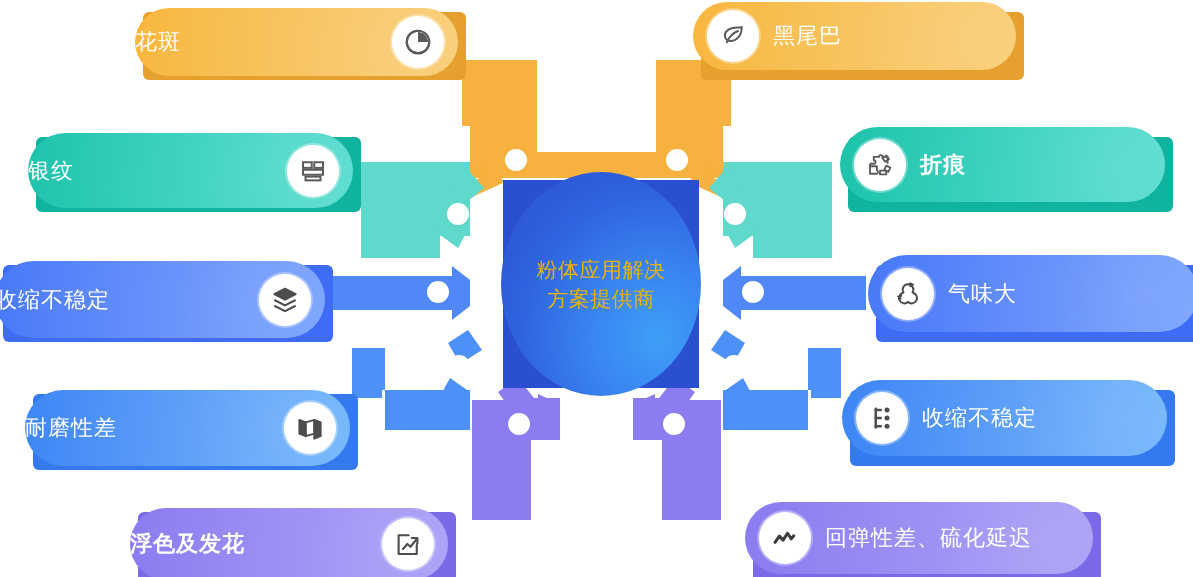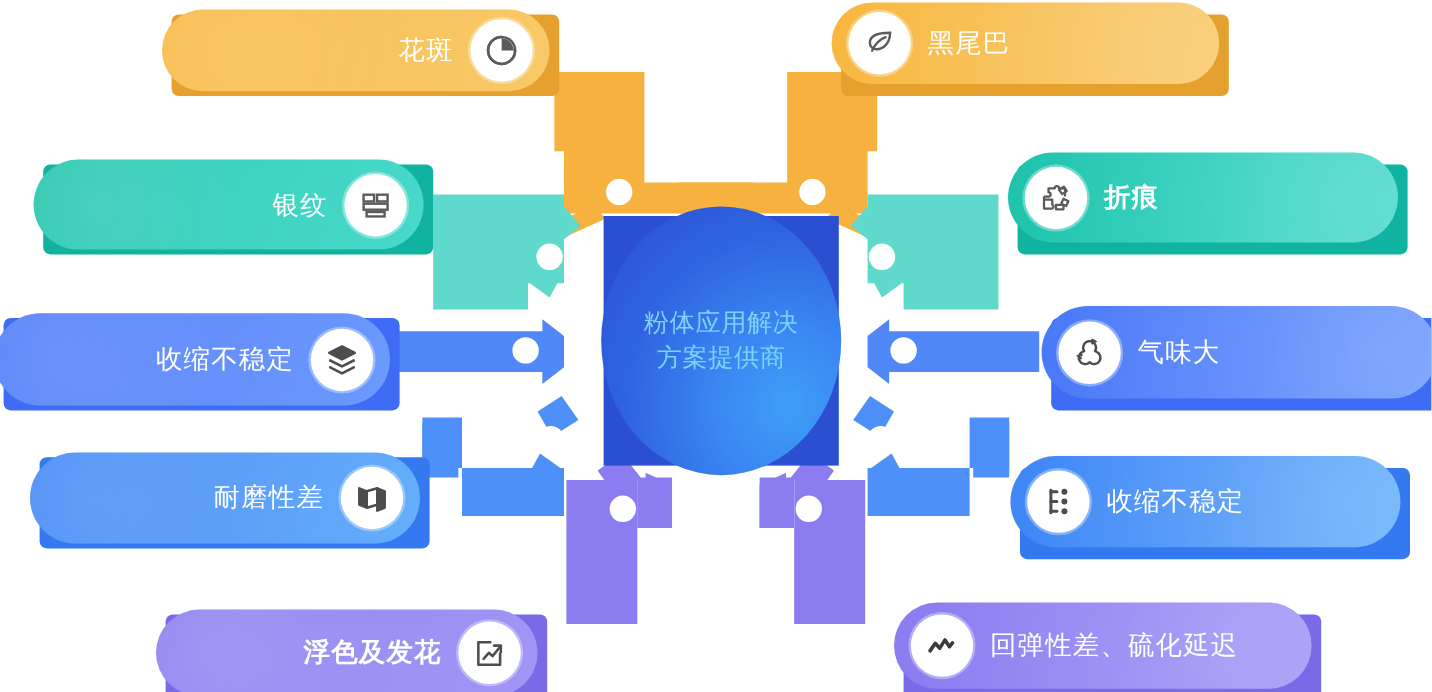--- a/index.html
+++ b/index.html
@@ -40,21 +40,21 @@
       radial-gradient(ellipse at 78% 74%, #3e9ff6 0%, #3a86f2 28%, #2f63e0 62%, #2a4fd0 100%);
   }
   .center-node .ctext{
     position:absolute;
     left:0; top:0;
     width:196px; height:208px;
     display:flex;
     flex-direction:column;
     align-items:center;
     justify-content:center;
-    color:#7dd3fc;
+    color:#eab308;
     font-size:21px;
     line-height:29px;
     letter-spacing:.5px;
     text-align:center;
     white-space:pre;
   }
 
   
   .pill{
     position:absolute;
@@ -83,21 +83,21 @@
     position:absolute;
     top:50%;
     width:160%;
     padding-bottom:160%;
     border-radius:50%;
     transform:translateY(-50%);
     opacity:.30;
     background:radial-gradient(circle at 50% 50%, rgba(255,255,255,.55) 0%, rgba(255,255,255,0) 70%);
     pointer-events:none;
   }
-  .pill.left .body{ justify-content:flex-end; padding-right:14px;margin-top:12px; }
+  .pill.left .body{ justify-content:space-between; padding-right:14px;margin-top:12px; }
   .pill.right .body{ justify-content:flex-start; padding-left:14px; }
   .pill .label{
     color:#ffffff;
     font-size:22px;
     letter-spacing:1px;
     white-space:nowrap;
     position:relative;
     z-index:3;
   }
   .pill.left .label{ margin-right:14px; }
@@ -297,21 +297,21 @@
           <path d="M7.6 11.2a4.3 4.3 0 1 0 4.4 7.2"></path>
           <path d="M16.4 11.2a4.3 4.3 0 1 1-4.4 7.2"></path>
           <path d="M13.8 3.4l1.9 1.1-1.9 1.2"></path>
           <path d="M6.1 15.6l-1.6-1.4 2.1-.7"></path>
         </svg>
       </span>
       <span class="label">气味大</span>
     </div>
   </div>
 
-  <div class="pill left t-blue2" id="n6" style="left: 25px; top: 371px; width: 325px; height: 76px;">
+  <div class="pill left t-blue2" id="n6" style="left: 25px; top: 384px; width: 325px; height: 76px;">
     <div class="shadow-box"></div>
     <div class="body">
       <span class="label">耐磨性差</span>
       <span class="badge">
         <svg width="30" height="30" viewBox="0 0 24 24" fill="none" stroke="#4d4d4d" stroke-width="1.6" stroke-linejoin="round">
           <path d="M3.5 5.5l5 2v11l-5-2z" fill="#4d4d4d"></path>
           <path d="M8.5 7.5l7-2v11l-7 2z"></path>
           <path d="M15.5 5.5l5 2v11l-5 2z" fill="#4d4d4d"></path>
         </svg>
       </span>

